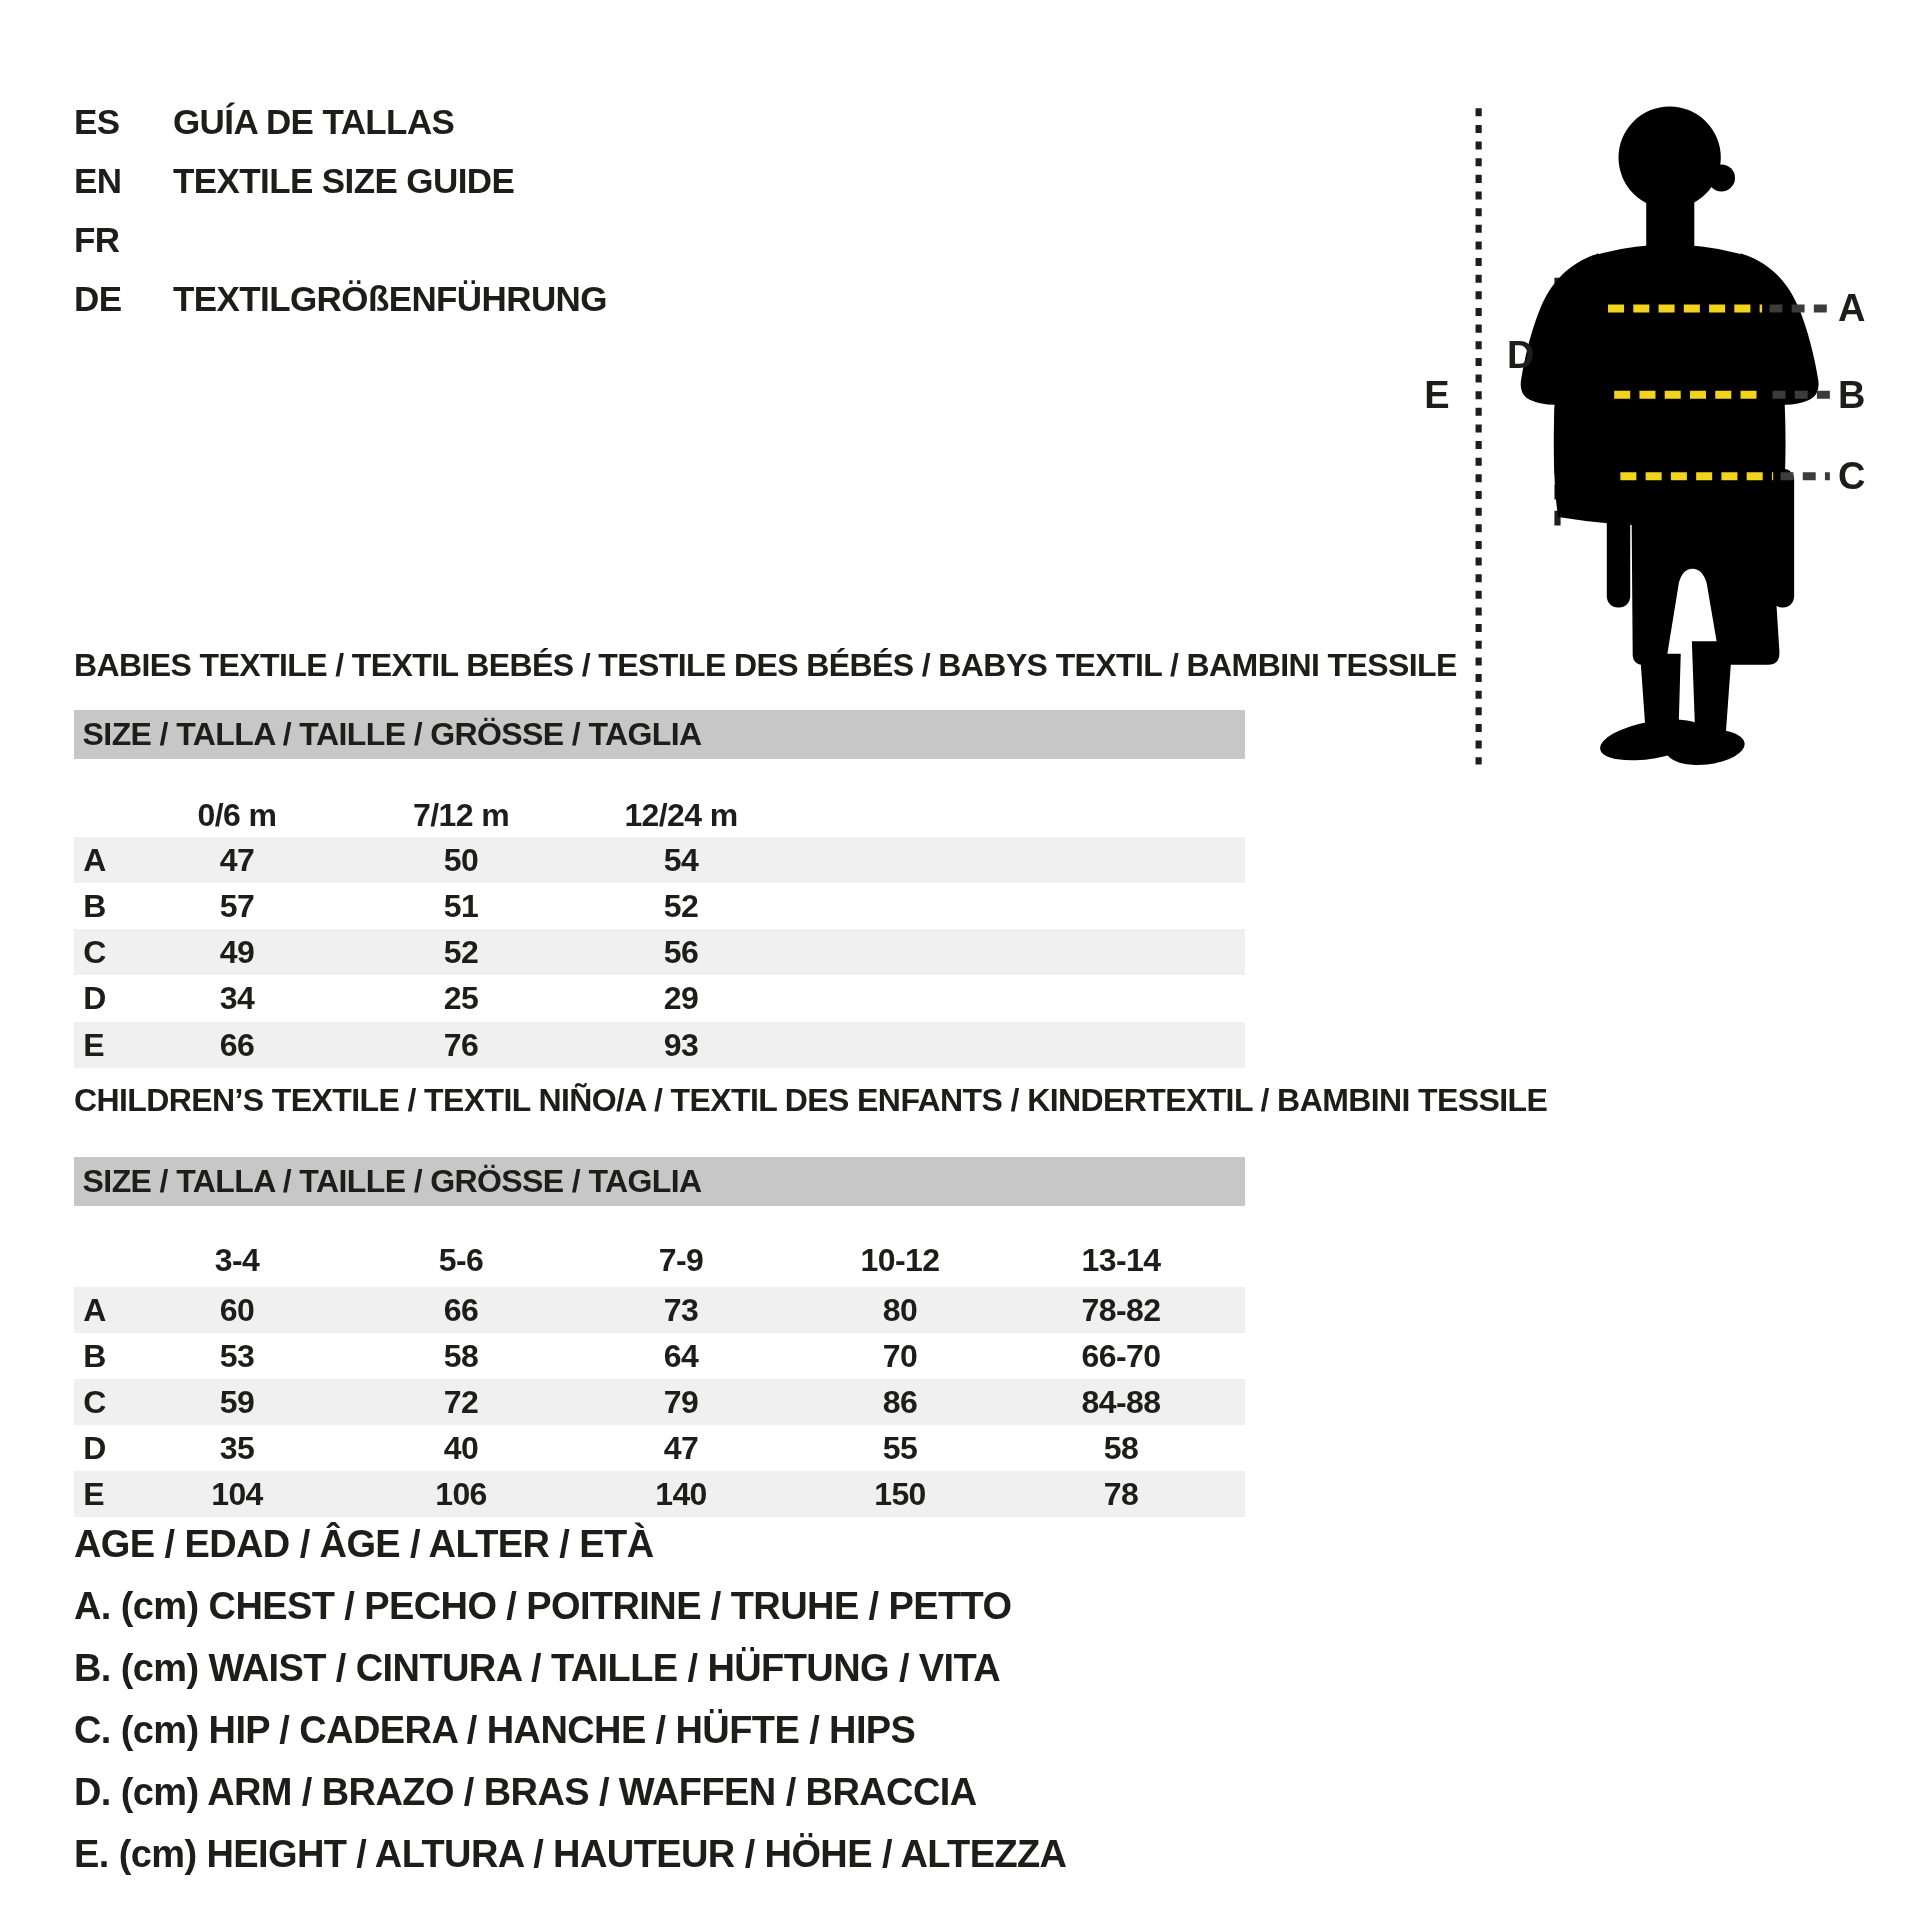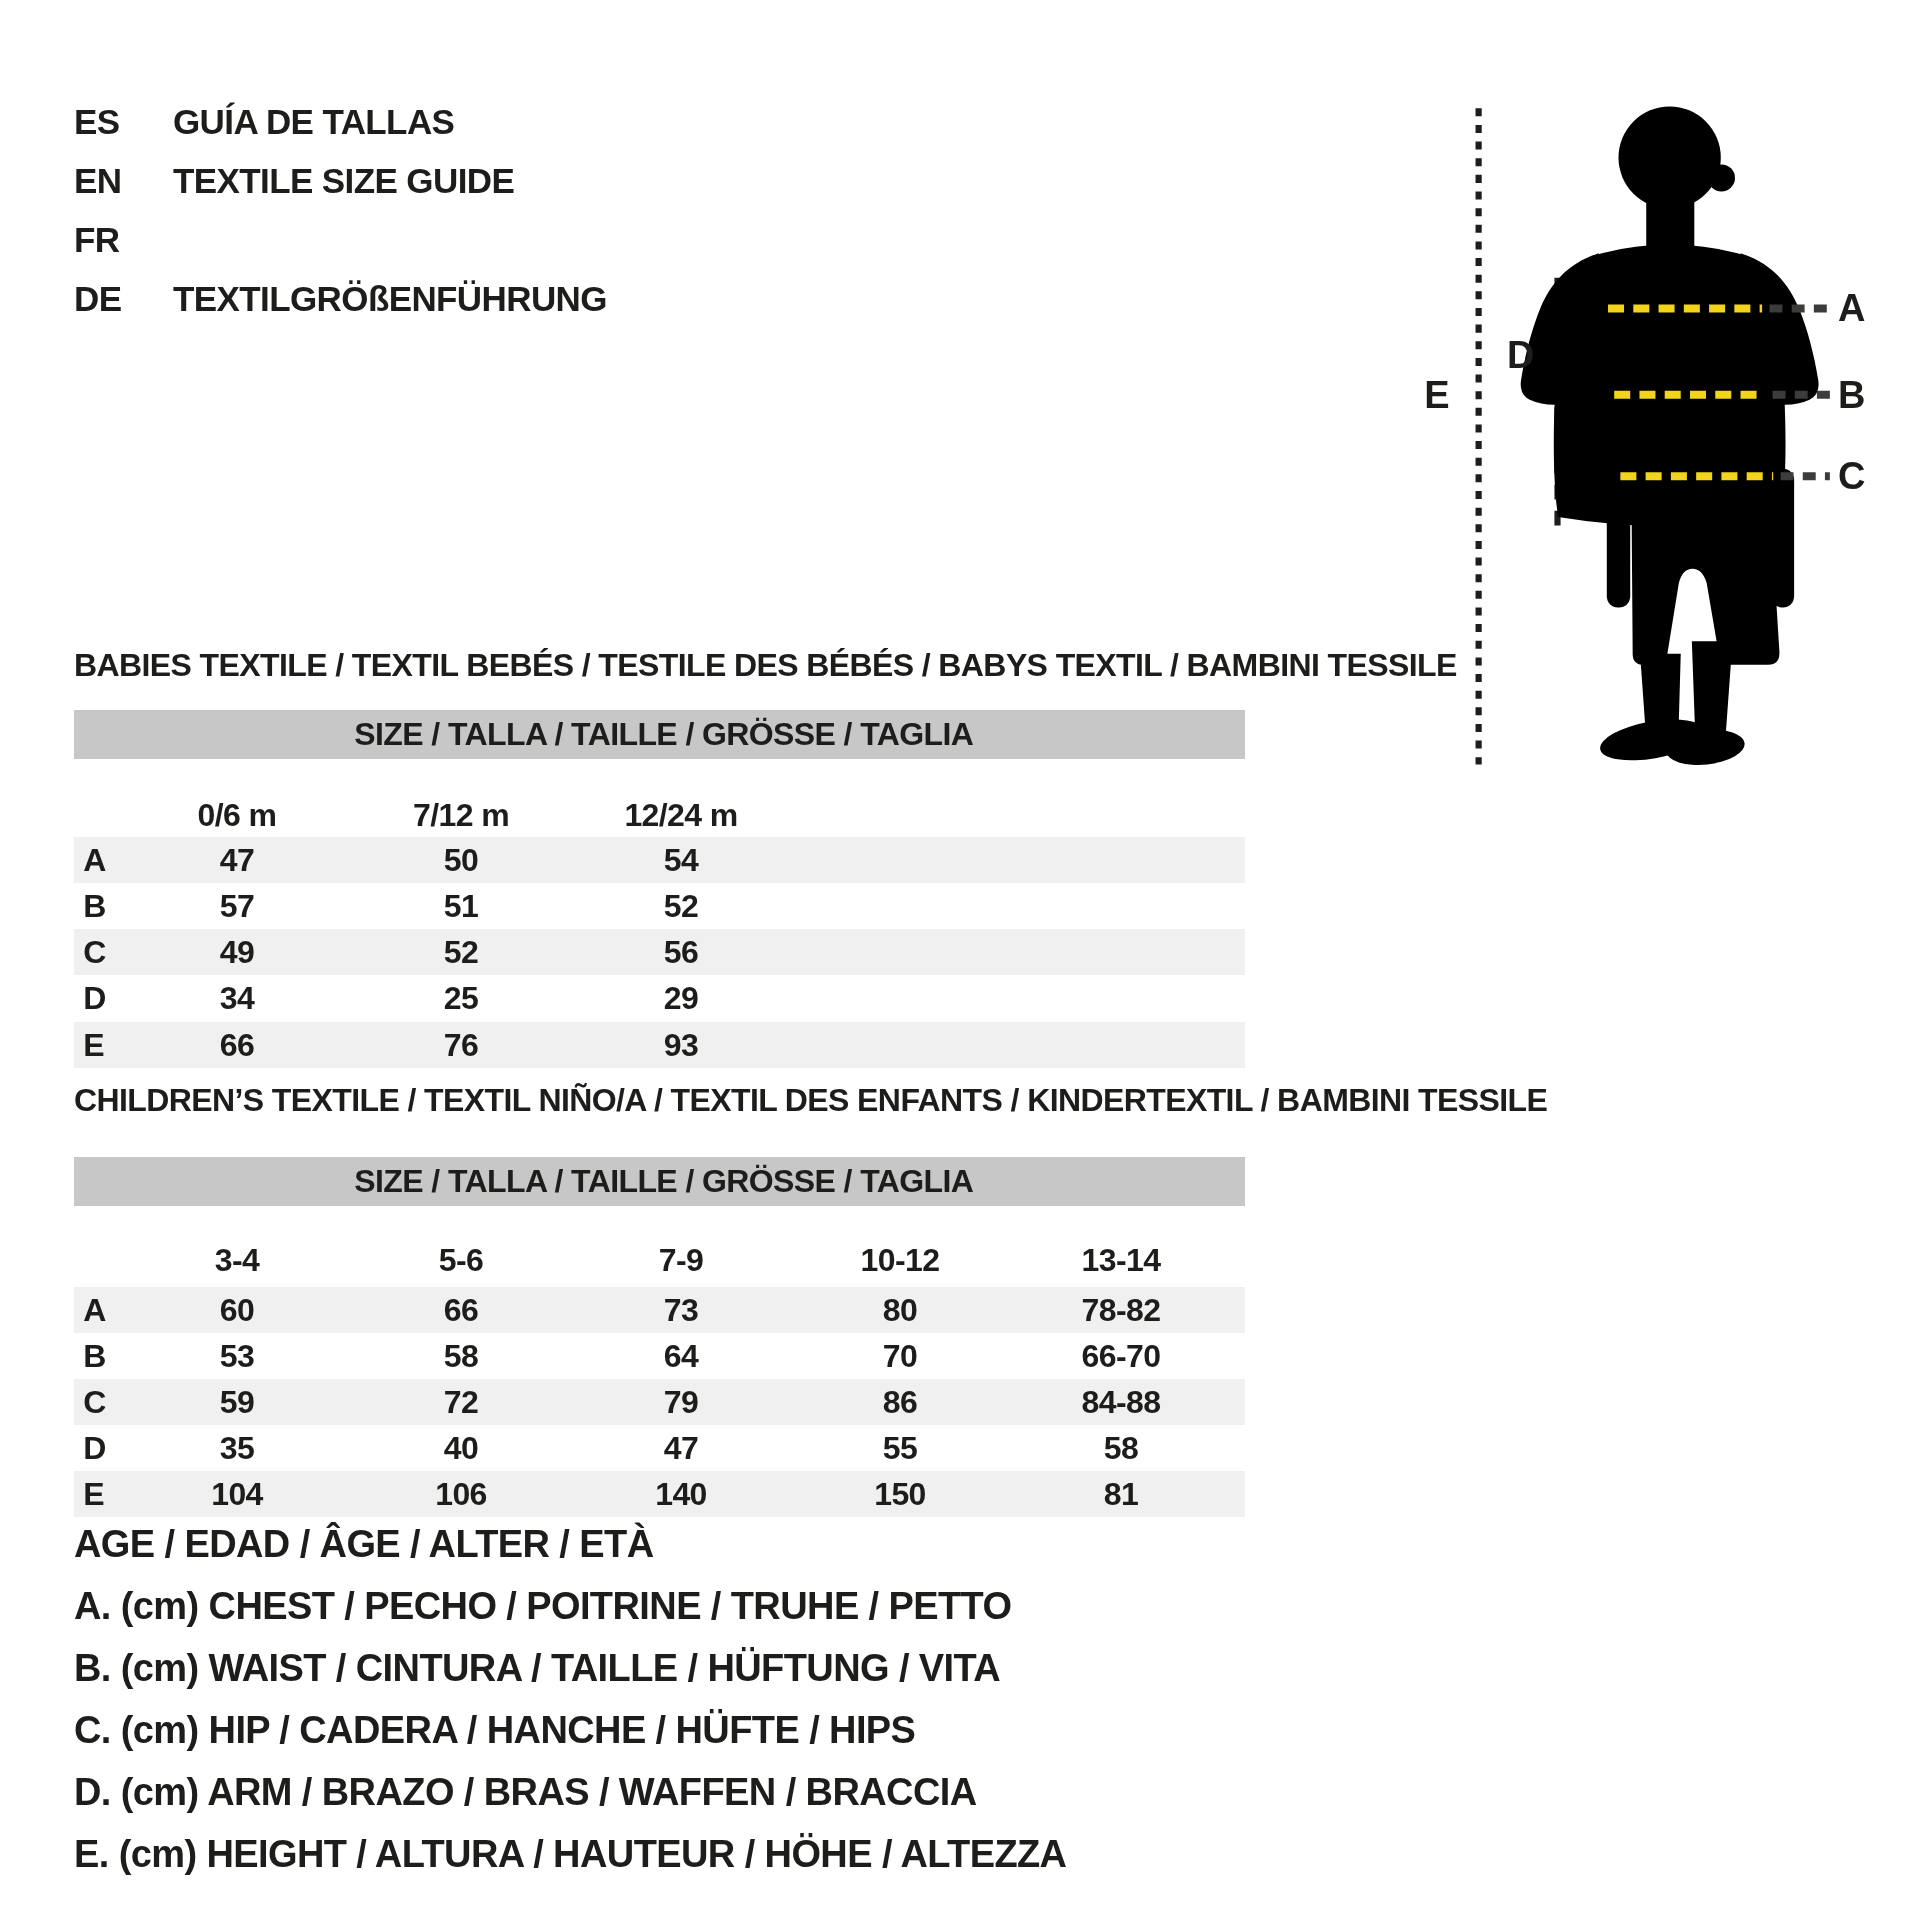--- a/index.html
+++ b/index.html
@@ -24,21 +24,21 @@
   .lbl-a { left:415px; top:187px; }
   .lbl-b { left:415px; top:274px; }
   .lbl-c { left:415px; top:355px; }
   .lbl-d { left:84px; top:234px; }
   .lbl-e { left:0px;   top:274px; }
 
   
   .section-title { position:absolute; left:74px; font-size:32px; letter-spacing:-0.6px;
                    line-height:37px; white-space:nowrap; }
   .size-bar { position:absolute; left:74px; width:1171px; height:49px; background:#c7c7c7; }
-  .size-bar span { display:block; padding-left:8.6px; line-height:49px; font-size:32px; letter-spacing:-0.6px;text-align:center; }
+  .size-bar span { display:block; padding-left:8.6px; line-height:49px; font-size:32px; letter-spacing:-0.6px; }
   .col-head-row, .t-row { position:absolute; left:74px; width:1171px; height:46px;margin-top:32px; }
   .col-head-row { height:39px; }
   .t-row.striped { background:#f0f0f0; }
   .row-label { position:absolute; left:9.2px; top:0; height:100%; display:flex; align-items:center;
                font-size:32px; }
   .cell { position:absolute; top:0; height:100%; display:flex; align-items:center; justify-content:center;
           font-size:32px; letter-spacing:-0.6px; }
   .col1 { left:83px;  width:160px; }
   .col2 { left:307px;  width:160px; }
   .col3 { left:527px;  width:160px; }
@@ -205,21 +205,21 @@
     <div class="cell col3">47</div>
     <div class="cell col4">55</div>
     <div class="cell col5">58</div>
   </div>
   <div class="t-row striped" style="top:1439px;">
     <div class="row-label">E</div>
     <div class="cell col1">104</div>
     <div class="cell col2">106</div>
     <div class="cell col3">140</div>
     <div class="cell col4">150</div>
-    <div class="cell col5">81</div>
+    <div class="cell col5">78</div>
   </div>
 
   <div class="legend">
     <div class="legend-line">AGE / EDAD / ÂGE / ALTER / ETÀ</div>
     <div class="legend-line">A. (cm) CHEST / PECHO / POITRINE / TRUHE / PETTO</div>
     <div class="legend-line">B. (cm) WAIST / CINTURA / TAILLE / HÜFTUNG / VITA</div>
     <div class="legend-line">C. (cm) HIP / CADERA / HANCHE / HÜFTE / HIPS</div>
     <div class="legend-line">D. (cm) ARM / BRAZO / BRAS / WAFFEN / BRACCIA</div>
     <div class="legend-line">E. (cm) HEIGHT / ALTURA / HAUTEUR / HÖHE / ALTEZZA</div>
   </div>

